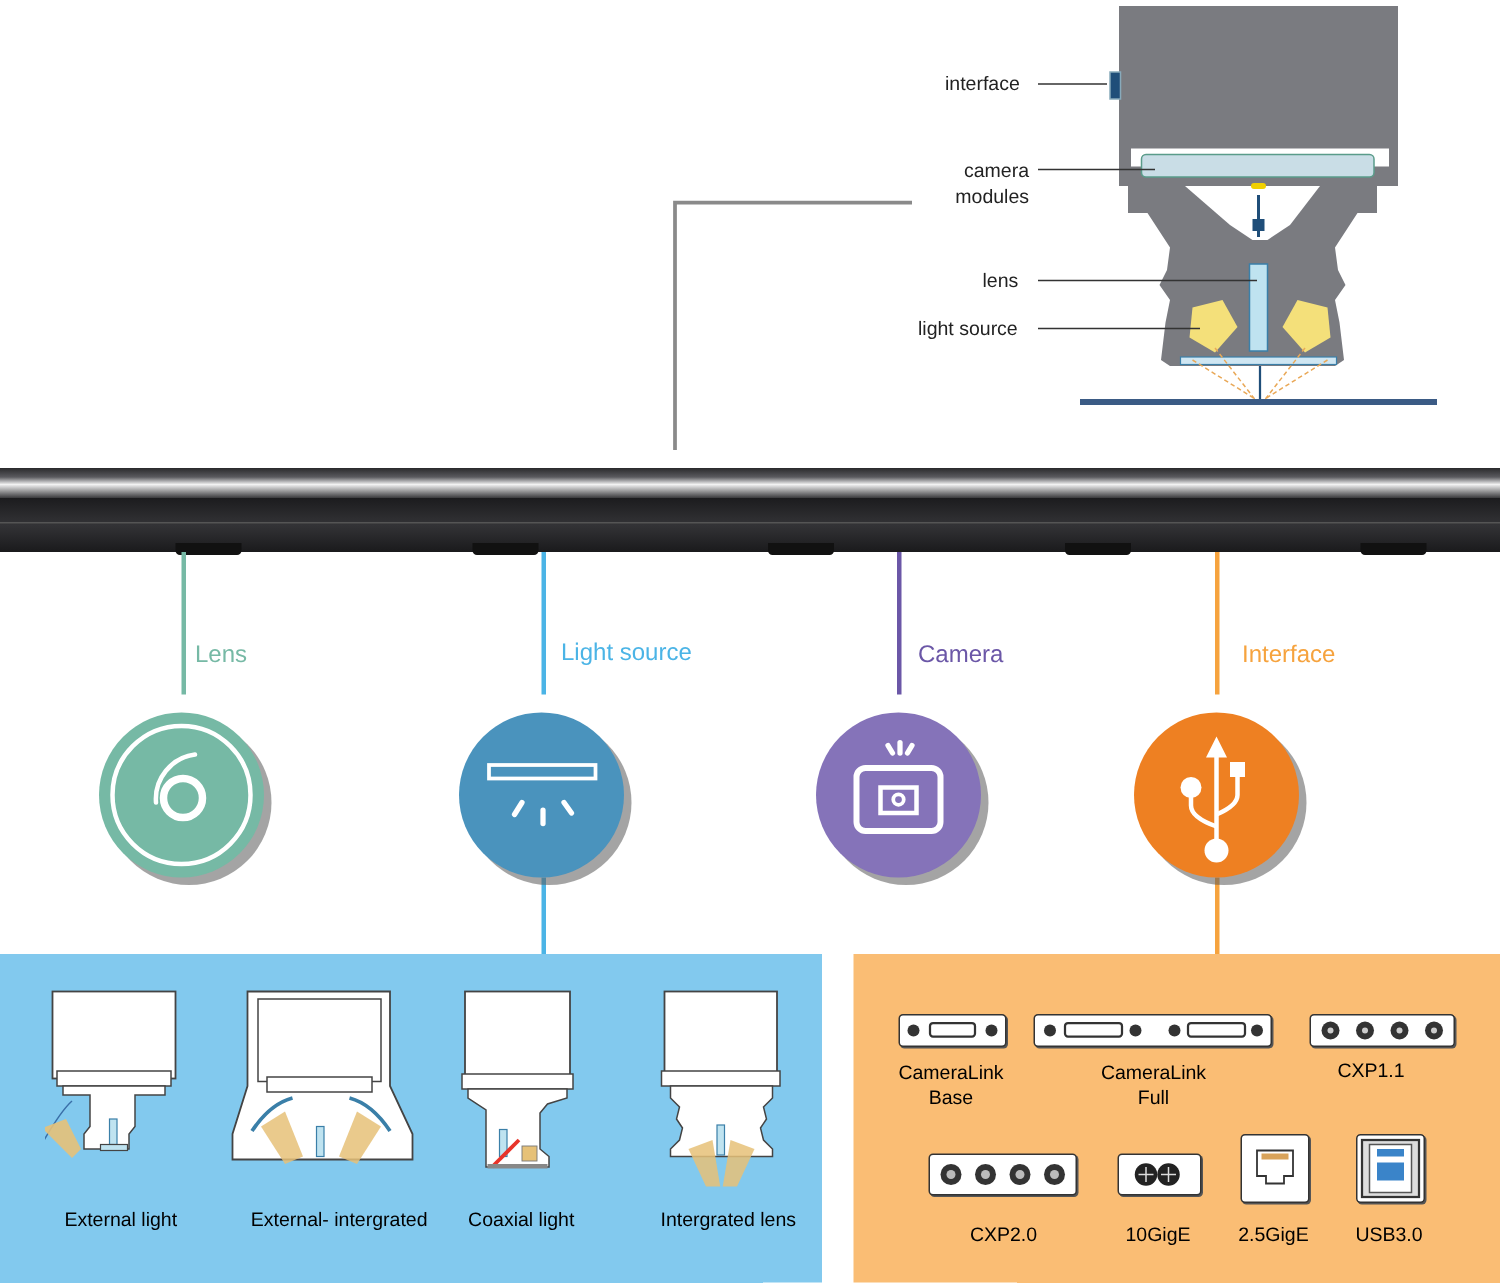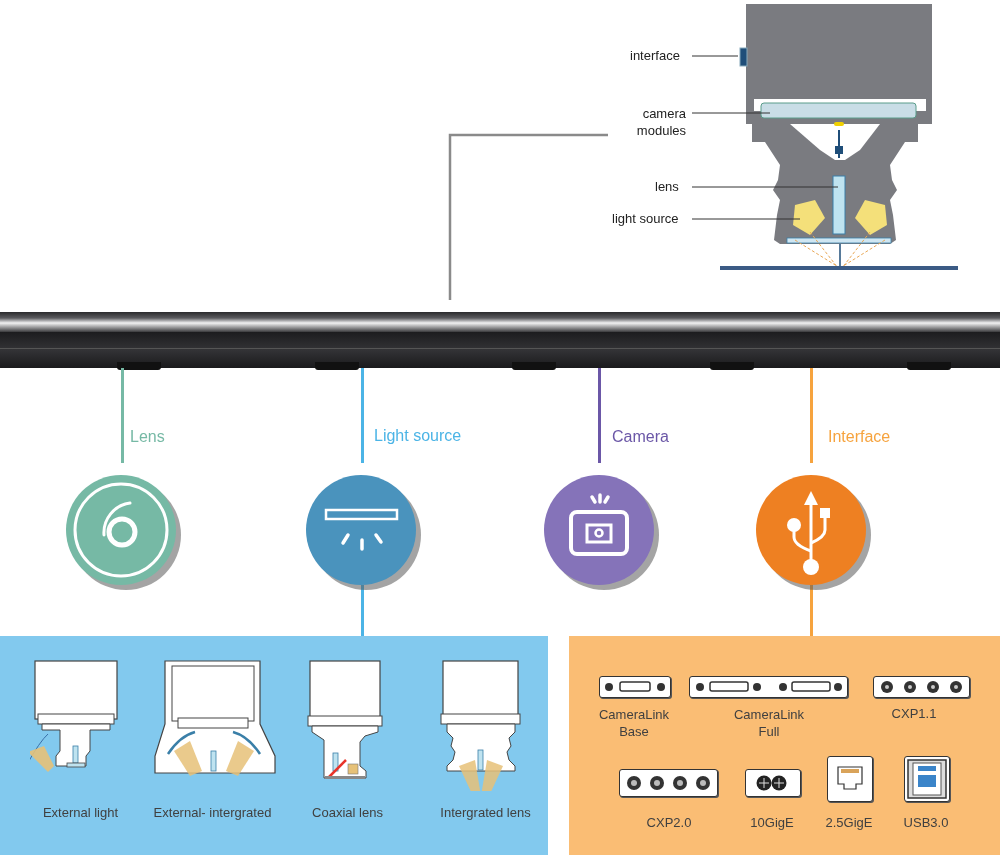--- a/index.html
+++ b/index.html
@@ -4,21 +4,21 @@
 <style>
   html, body { margin:0; padding:0; background:#ffffff; }
   body { width:1000px; height:855px; position:relative; overflow:hidden; font-family:"Liberation Sans", sans-serif; }
   .abs { position:absolute; }
   .lbl { font-size:13px; color:#222; }
   .cat-label { font-size:16px; }
   .circle { position:absolute; width:110px; height:110px; border-radius:50%; box-shadow:5px 5px 0 rgba(90,90,90,0.55); }
   .vline { position:absolute; width:3px; }
   .panel-blue { position:absolute; left:0; top:636px; width:548px; height:219px; background:#82c9ee; }
   .panel-orange { position:absolute; left:569px; top:636px; width:431px; height:219px; background:#fabd74; }
-  .cap { position:absolute; font-size:13px; color:#404040; text-align:center; }
+  .cap { position:absolute; font-size:13px; color:#000000; text-align:center; }
   .port { position:absolute; background:#fff; border:1.5px solid #333; border-radius:3px; box-shadow:1px 1px 0 #555; }
 </style>
 </head>
 <body>
 
 <svg class="abs" style="left:0;top:0" width="1000" height="300">
 
   <polyline points="608,135 450,135 450,312" fill="none" stroke="#8a8a8a" stroke-width="2.5"></polyline>
 
   <path d="M746,4 L932,4 L932,124 L918,124 L918,142 L905,142 L890,165 L892,180 L897,190 L890,200 L893,215 L896,240 L890,244 L780,244 L774,240 L777,215 L780,200 L773,190 L778,180 L780,165 L765,142 L752,142 L752,124 L746,124 Z" fill="#7a7b80"></path>
@@ -159,22 +159,22 @@
   <svg class="abs" style="left:437px;top:20px" width="85" height="135">
     <rect x="6" y="5" width="75" height="58" fill="#fff" stroke="#444" stroke-width="1.2"></rect>
     <rect x="4" y="58" width="79" height="10" fill="#fff" stroke="#444" stroke-width="1"></rect>
     <path d="M10,68 L78,68 L78,76 L72,82 L74,90 L70,96 L72,104 L78,110 L78,115 L10,115 L10,110 L16,104 L18,96 L14,90 L16,82 L10,76 Z" fill="#fff" stroke="#444" stroke-width="1"></path>
     <rect x="41" y="94" width="5" height="20" fill="#bfe3f0" stroke="#3a7fa8" stroke-width="0.8"></rect>
     <polygon points="22,110 38,104 44,140 36,140" fill="#e6c178" opacity="0.85"></polygon>
     <polygon points="66,110 50,104 44,140 52,140" fill="#e6c178" opacity="0.85"></polygon>
   </svg>
 
   <div class="cap" style="left:28px;top:169px;width:105px;">External light</div>
-  <div class="cap" style="left:140px;top:169px;width:145px;">External- intergrated</div>
-  <div class="cap" style="left:300px;top:169px;width:95px;">Coaxial lens</div>
+  <div class="cap" style="left:140px;top:169px;width:145px;text-align:right;">External- intergrated</div>
+  <div class="cap" style="left:300px;top:169px;width:95px;">Coaxial light</div>
   <div class="cap" style="left:428px;top:169px;width:115px;">Intergrated lens</div>
 </div>
 
 <div class="panel-orange">
 
   <div class="port" style="left:30px;top:40px;width:70px;height:20px;">
     <svg width="70" height="20">
         <circle cx="9" cy="10" r="4" fill="#333"></circle>
         <rect x="20" y="5" width="30" height="9" rx="2" fill="#fff" stroke="#333" stroke-width="1.5"></rect>
         <circle cx="61" cy="10" r="4" fill="#333"></circle>

